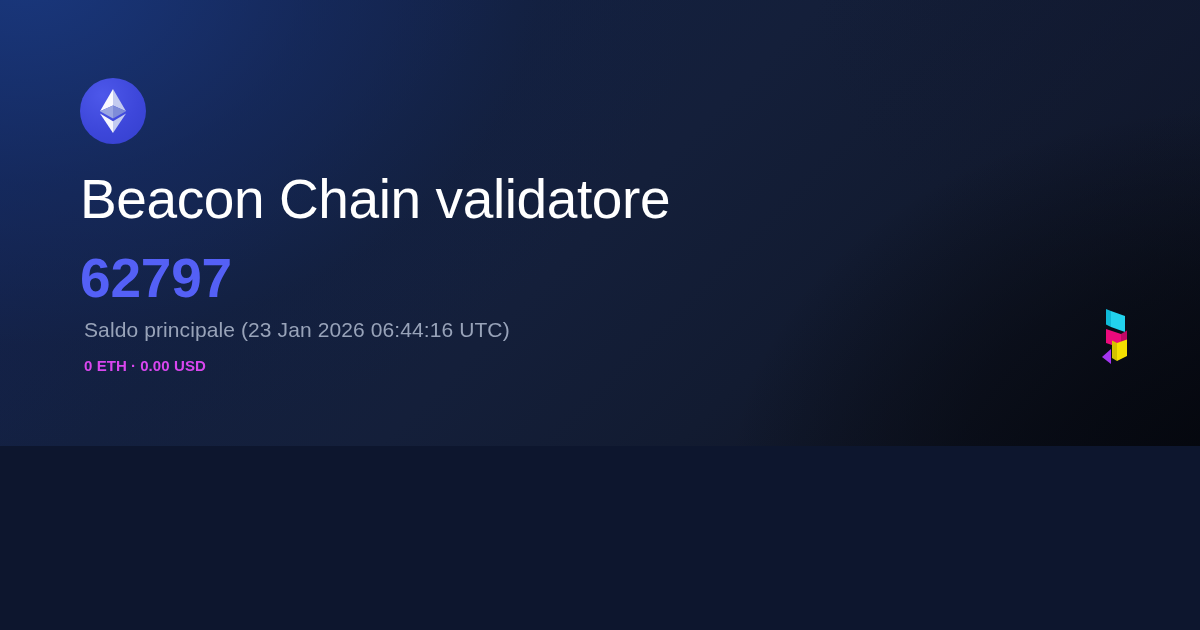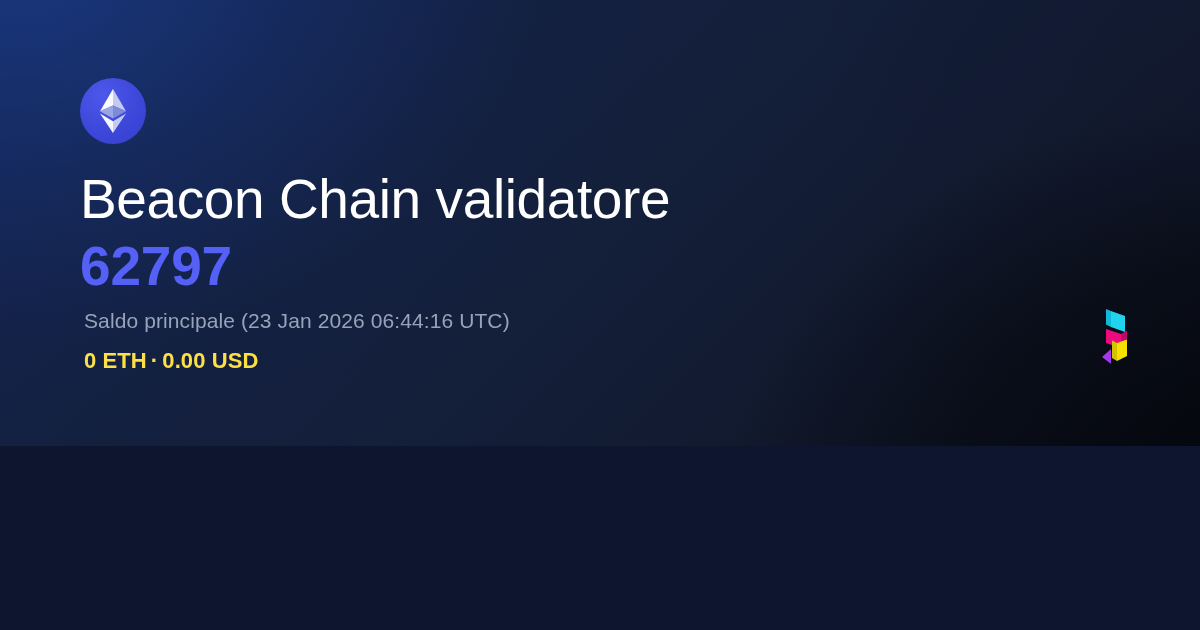--- a/index.html
+++ b/index.html
@@ -77,21 +77,21 @@
   #title {
     margin-top:27px;
     font-size:55px;
     line-height:1.04;
     font-weight:400;
     color:#ffffff;
     letter-spacing:-0.4px;
     white-space:nowrap;
   }
   #validator-index {
-    margin-top:10px;
+    margin-top:22px;
     font-size:55px;
     line-height:1.04;
     font-weight:700;
     color:#5460f6;
     letter-spacing:-0.2px;
   }
 
   
   #footer {
     position:absolute;
@@ -100,23 +100,23 @@
   }
   #balance-label {
     font-size:21px;
     font-weight:400;
     color:#98a3b9;
     letter-spacing:0.1px;
     white-space:nowrap;
   }
   #balance-value {
     margin-top:15px;
-    font-size:22px;
+    font-size:15px;
     font-weight:700;
-    color:#fde047;
+    color:#d946ef;
     letter-spacing:0.1px;
     white-space:nowrap;
   }
   .mid-dot { padding:0 4px; }
 
   
   #brand-mark {
     position:absolute;
     right:62px;
     bottom:74px;

